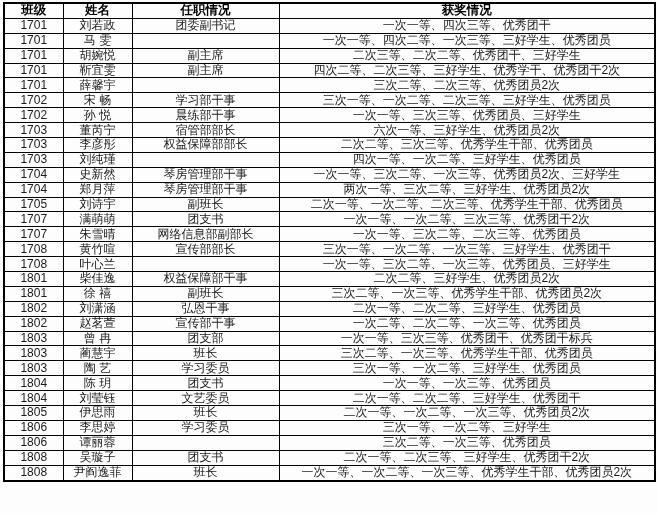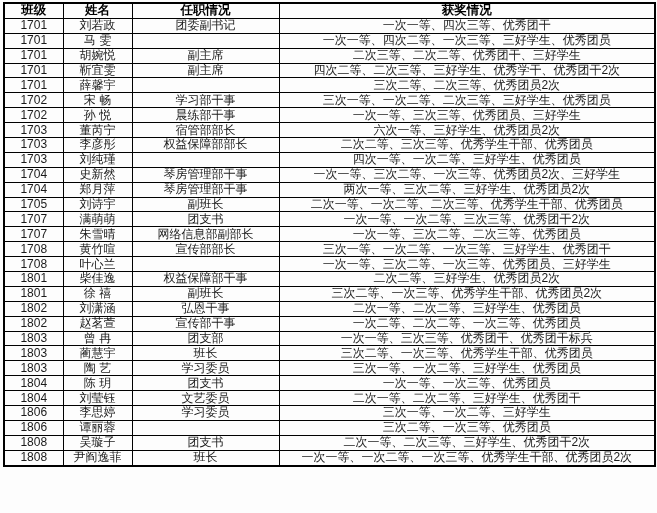--- a/index.html
+++ b/index.html
@@ -223,20 +223,26 @@
           <td data-name="cell-position">团支书</td>
           <td data-name="cell-awards">一次一等、一次三等、优秀团员</td>
         </tr>
         <tr data-name="table-row">
           <td data-name="cell-class">1804</td>
           <td data-name="cell-name">刘莹钰</td>
           <td data-name="cell-position">文艺委员</td>
           <td data-name="cell-awards">二次一等、二次二等、三好学生、优秀团干</td>
         </tr>
         <tr data-name="table-row">
+          <td data-name="cell-class">1805</td>
+          <td data-name="cell-name">伊思雨</td>
+          <td data-name="cell-position">班长</td>
+          <td data-name="cell-awards">二次一等、一次二等、一次三等、优秀团员2次</td>
+        </tr>
+        <tr data-name="table-row">
           <td data-name="cell-class">1806</td>
           <td data-name="cell-name">李思婷</td>
           <td data-name="cell-position">学习委员</td>
           <td data-name="cell-awards">三次一等、一次二等、三好学生</td>
         </tr>
         <tr data-name="table-row">
           <td data-name="cell-class">1806</td>
           <td data-name="cell-name">谭丽蓉</td>
           <td data-name="cell-position"></td>
           <td data-name="cell-awards">三次二等、一次三等、优秀团员</td>

